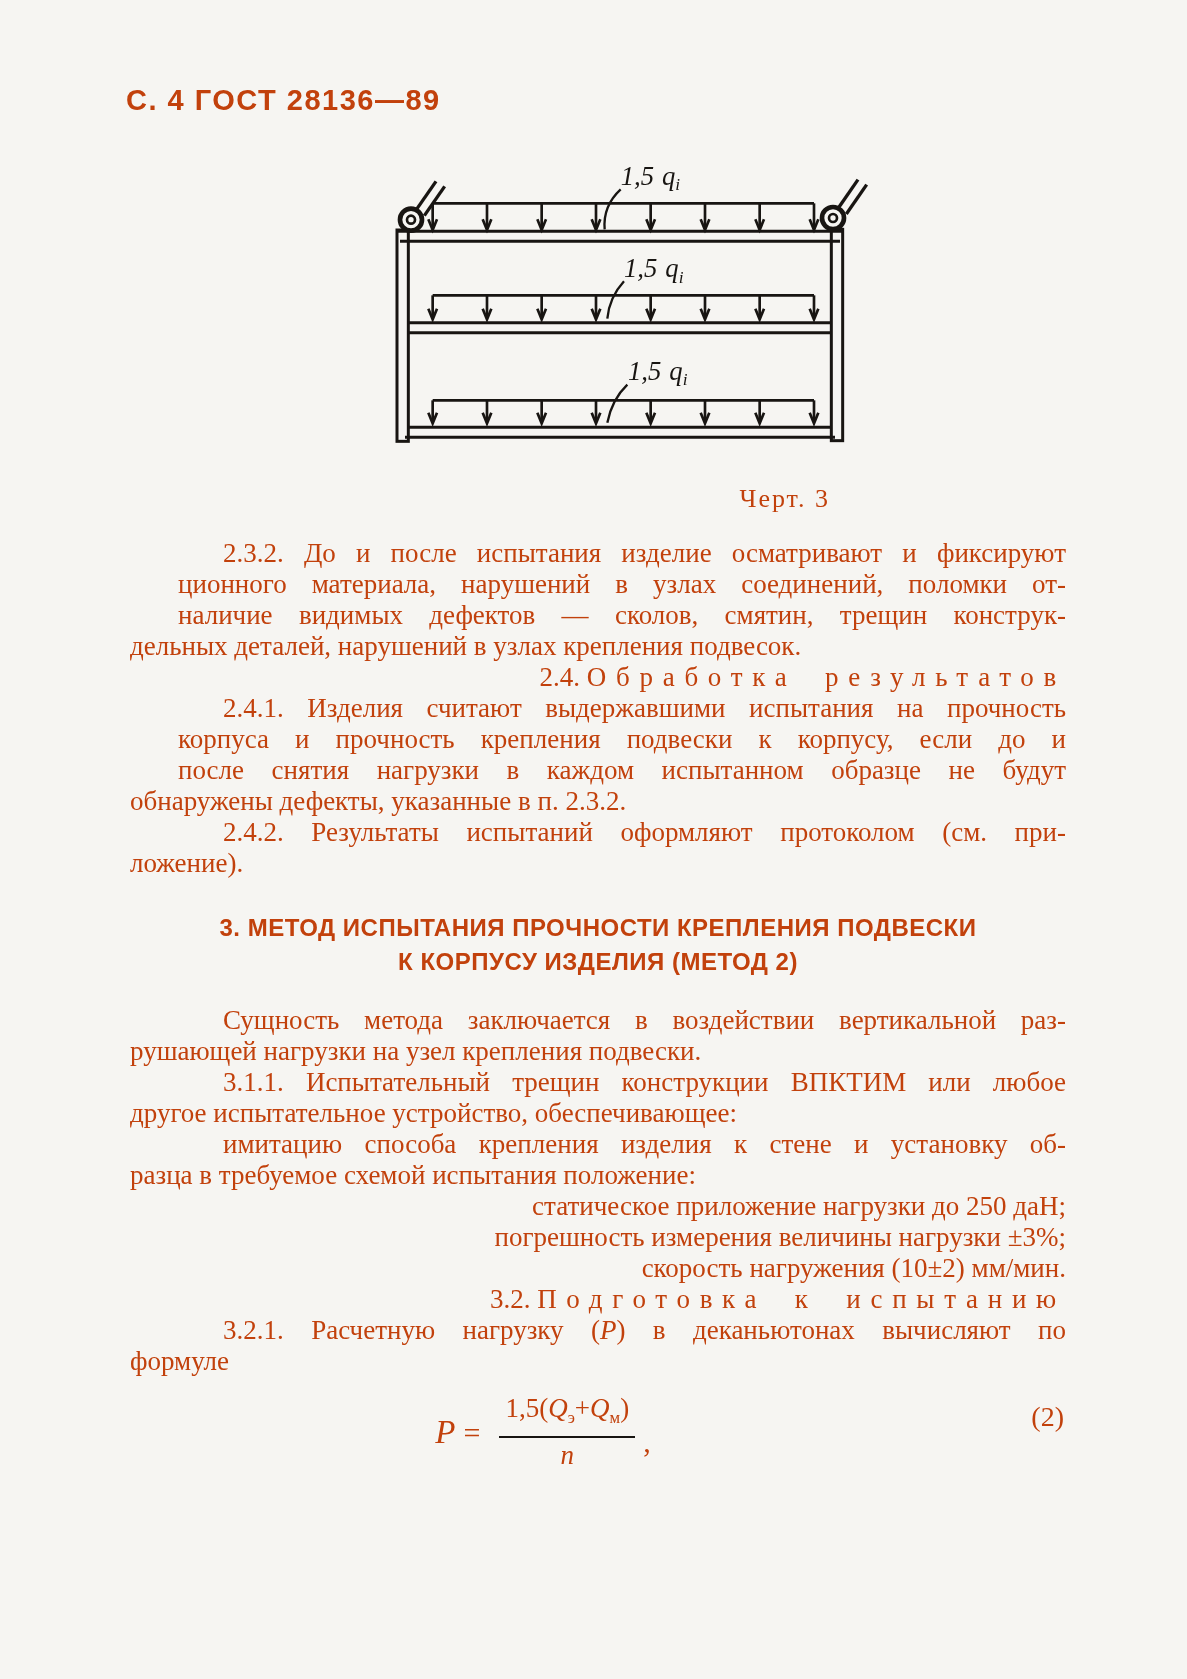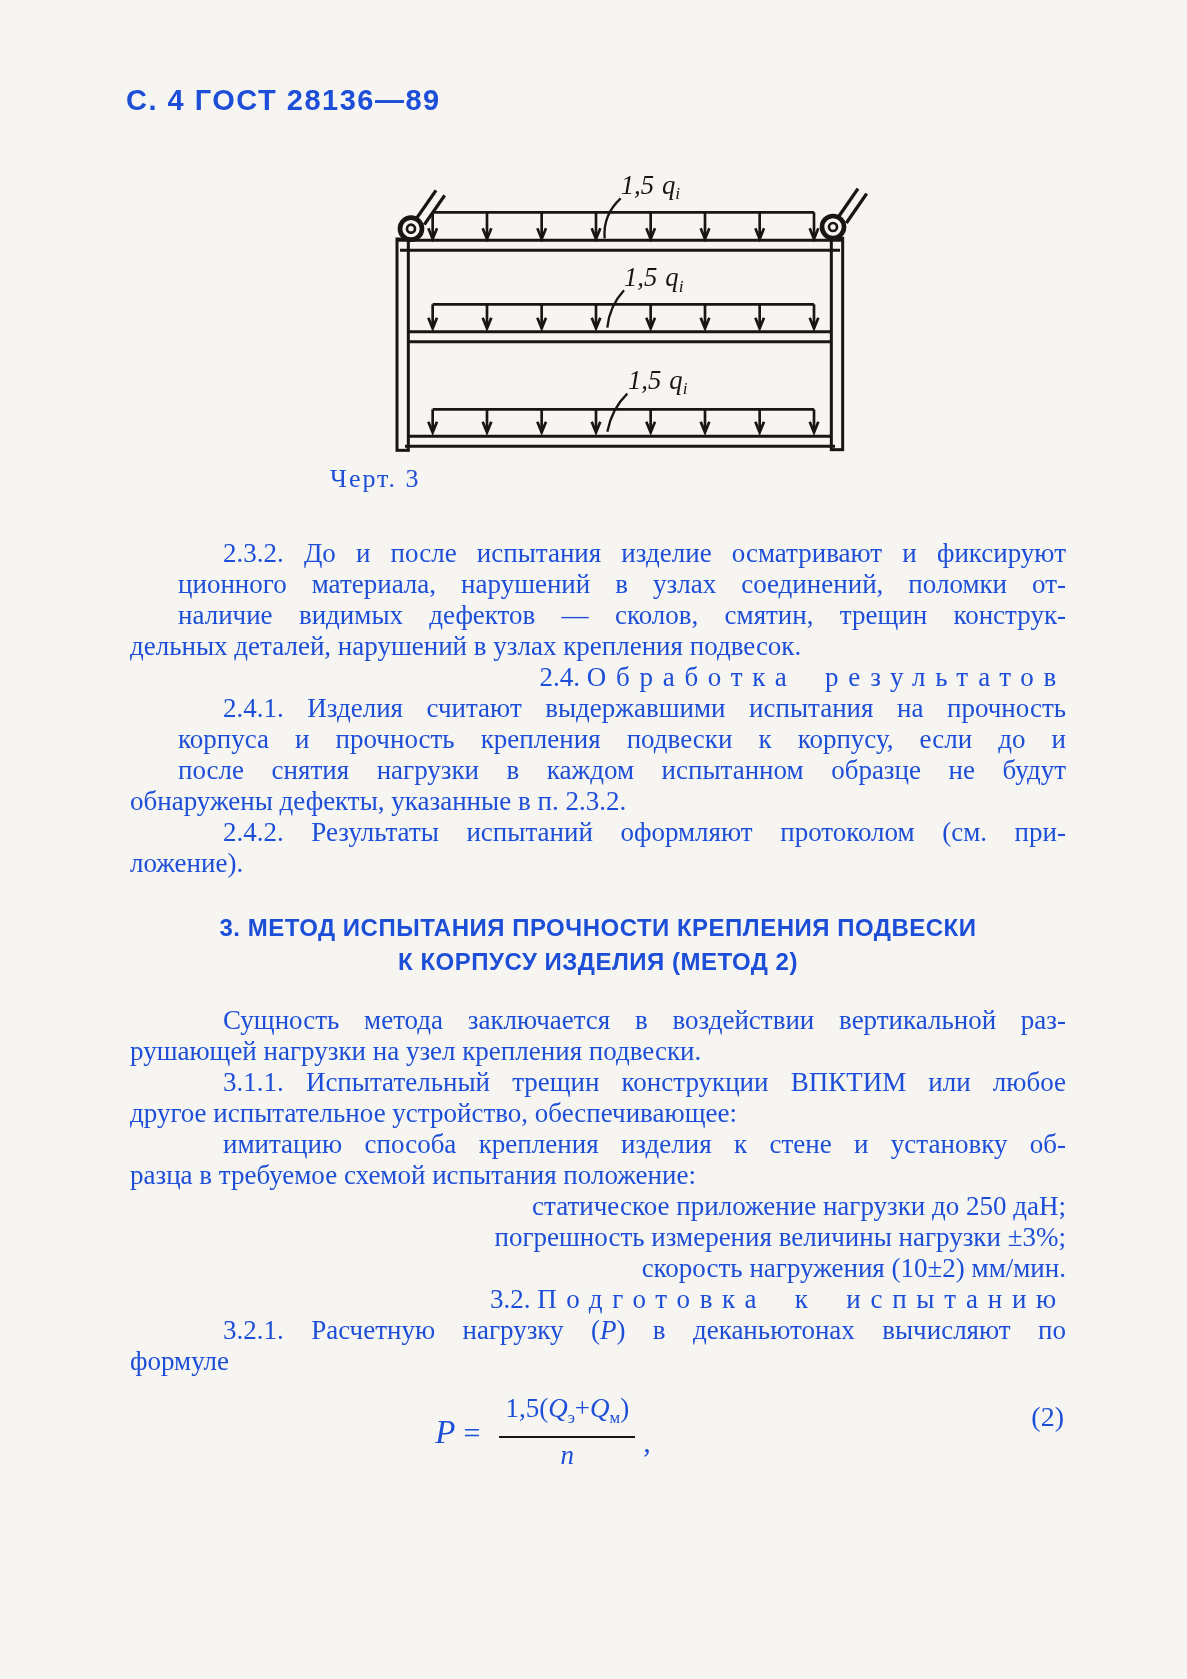--- a/index.html
+++ b/index.html
@@ -1,30 +1,30 @@
 <!DOCTYPE html>
 <html><head>
 <meta charset="utf-8">
 <style>
   html,body { margin:0; padding:0; background:#e8e8e6; }
   .page {
     position:relative; width:1187px; height:1679px;
-    background:#f6f5f2; color:#1d4ed8; overflow:hidden;
+    background:#f6f5f2; color:#c2410c; overflow:hidden;
     font-family:"Liberation Serif", serif;
   }
   .header {
     position:absolute; left:126px; top:84px;
     font-family:"Liberation Sans", sans-serif;
     font-weight:bold; font-size:29px; letter-spacing:1.5px;
   }
-  .figure-wrap { position:absolute; left:350px; top:141px; width:520px; height:330px;text-decoration:underline; }
+  .figure-wrap { position:absolute; left:350px; top:132px; width:520px; height:330px;text-decoration:underline; }
   .figure-wrap svg { display:block; width:520px; height:330px; }
   .fig-caption {
-    position:absolute; left:330px; top:464px; width:500px;
-    text-align:left; font-size:26px; letter-spacing:2px;
+    position:absolute; left:330px; top:484px; width:500px;
+    text-align:right; font-size:26px; letter-spacing:2px;
   }
   .column {
     position:absolute; left:130px; top:538px; width:936px;
     font-size:27px; line-height:31px;
   }
   .para { margin:0; }
   .line { white-space:normal; }
   .line.first { text-indent:45px;text-align:right; }
   .line.jl { text-align:justify; text-align-last:justify;margin-left:48px; }
   .spaced { letter-spacing:.36em; word-spacing:.45em; }

